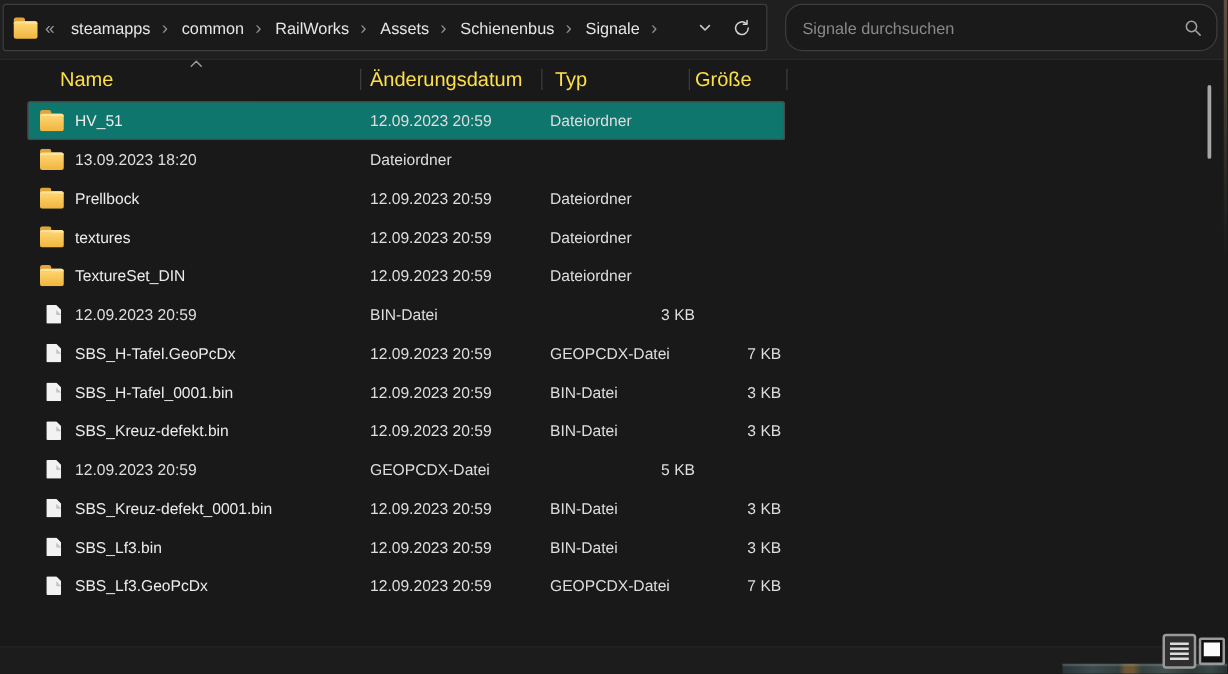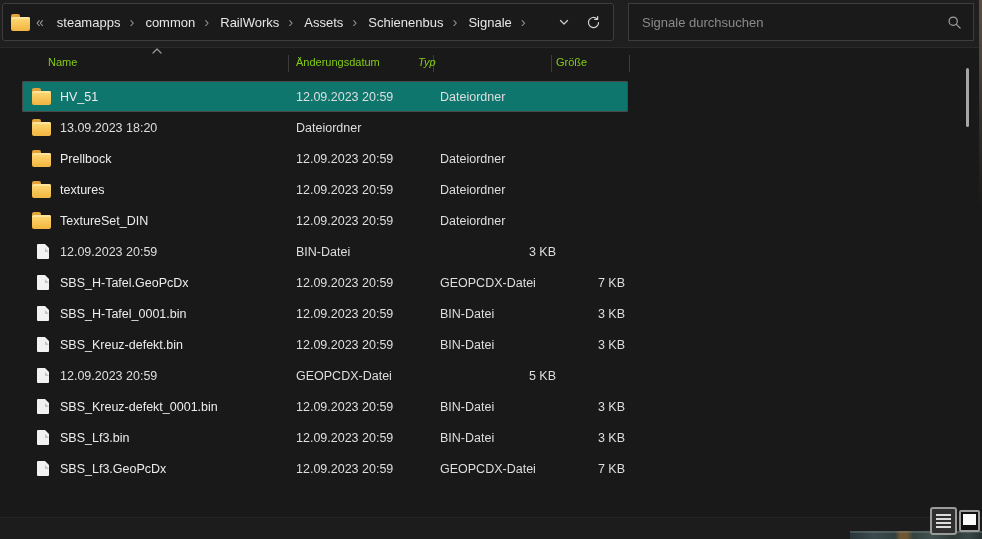--- a/index.html
+++ b/index.html
@@ -11,21 +11,21 @@
   }
   
   .topbar{position:absolute;left:0;top:0;width:100%;height:47px;background:#1f1f1f;border-bottom:1px solid #292929;}
   .addressbar{
     position:absolute;left:2px;top:3px;width:612px;height:38px;
     background:#1a1a1a;border:1px solid #3d3d3d;border-radius:3px;
     display:flex;align-items:center;padding:0 8px;box-sizing:border-box;gap:4px;
   }
   .searchbox{
     position:absolute;left:628px;top:3px;width:346px;height:38px;
-    background:#1a1a1a;border:1px solid #3d3d3d;border-radius:0;
+    background:#1a1a1a;border:1px solid #3d3d3d;border-radius:14px;
     display:flex;align-items:center;padding:0 11px;box-sizing:border-box;
   }
   .searchbox input{
     flex:1;background:transparent;border:none;outline:none;
     color:#dddddd;font-family:inherit;font-size:13px;
   }
   .searchbox input::placeholder{color:#8a8a8a;opacity:1;}
   .crumbs{display:flex;align-items:center;gap:2px;min-width:0;}
   .crumb-label{color:#e6e6e6;font-size:13px;padding:3px 6px;border-radius:3px;cursor:default;white-space:nowrap;}
   .sep{color:#8f8f8f;font-size:15px;line-height:1;padding:0 3px;transform:translateY(-1px);}
@@ -38,25 +38,25 @@
     background:#e2a338;border-radius:2px 2px 0 0;}
   .folder-ic::after{content:"";position:absolute;top:0;left:0;right:0;height:2px;
     background:#ffe49a;border-radius:2px 2px 0 0;}
   
   .file-ic{position:relative;width:12px;height:15px;background:#f2f2f2;flex:0 0 auto;
     clip-path:polygon(0 0,8px 0,12px 4px,12px 15px,0 15px);border-radius:1px;}
   .file-ic::after{content:"";position:absolute;top:0;right:0;width:0;height:0;
     border-left:4px solid #c2c2c2;border-top:4px solid transparent;transform:translateY(0);
     border-left:none;border-bottom:4px solid #c4c4c4;border-right:4px solid transparent;right:0;top:0;}
   
-  .colheader{position:absolute;left:22px;top:50px;width:612px;height:28px;color:#84cc16;font-size:11px;}
+  .colheader{position:absolute;left:22px;top:50px;width:612px;height:28px;color:#fde047;font-size:16px;}
   .colheader .hl{position:absolute;top:6px;cursor:default;}
   .hl.h-name{left:26px;}
   .hl.h-date{left:274px;}
-  .hl.h-type{left:396px;font-style:italic;}
+  .hl.h-type{left:422px;}
   .hl.h-size{left:534px;}
   .hsep{position:absolute;top:5px;width:1px;height:17px;background:#3c3c3c;}
   .hsep.s1{left:266px}.hsep.s2{left:411px}.hsep.s3{left:529px}.hsep.s4{left:607px}
   .sort-caret{position:absolute;left:130px;top:-2px;width:10px;height:6px;}
   
   .list{position:absolute;left:22px;top:81px;width:606px;}
   .row{
     display:grid;grid-template-columns:38px 236px 144px 119px 69px;
     align-items:center;height:31px;border-radius:2px;cursor:default;
   }

